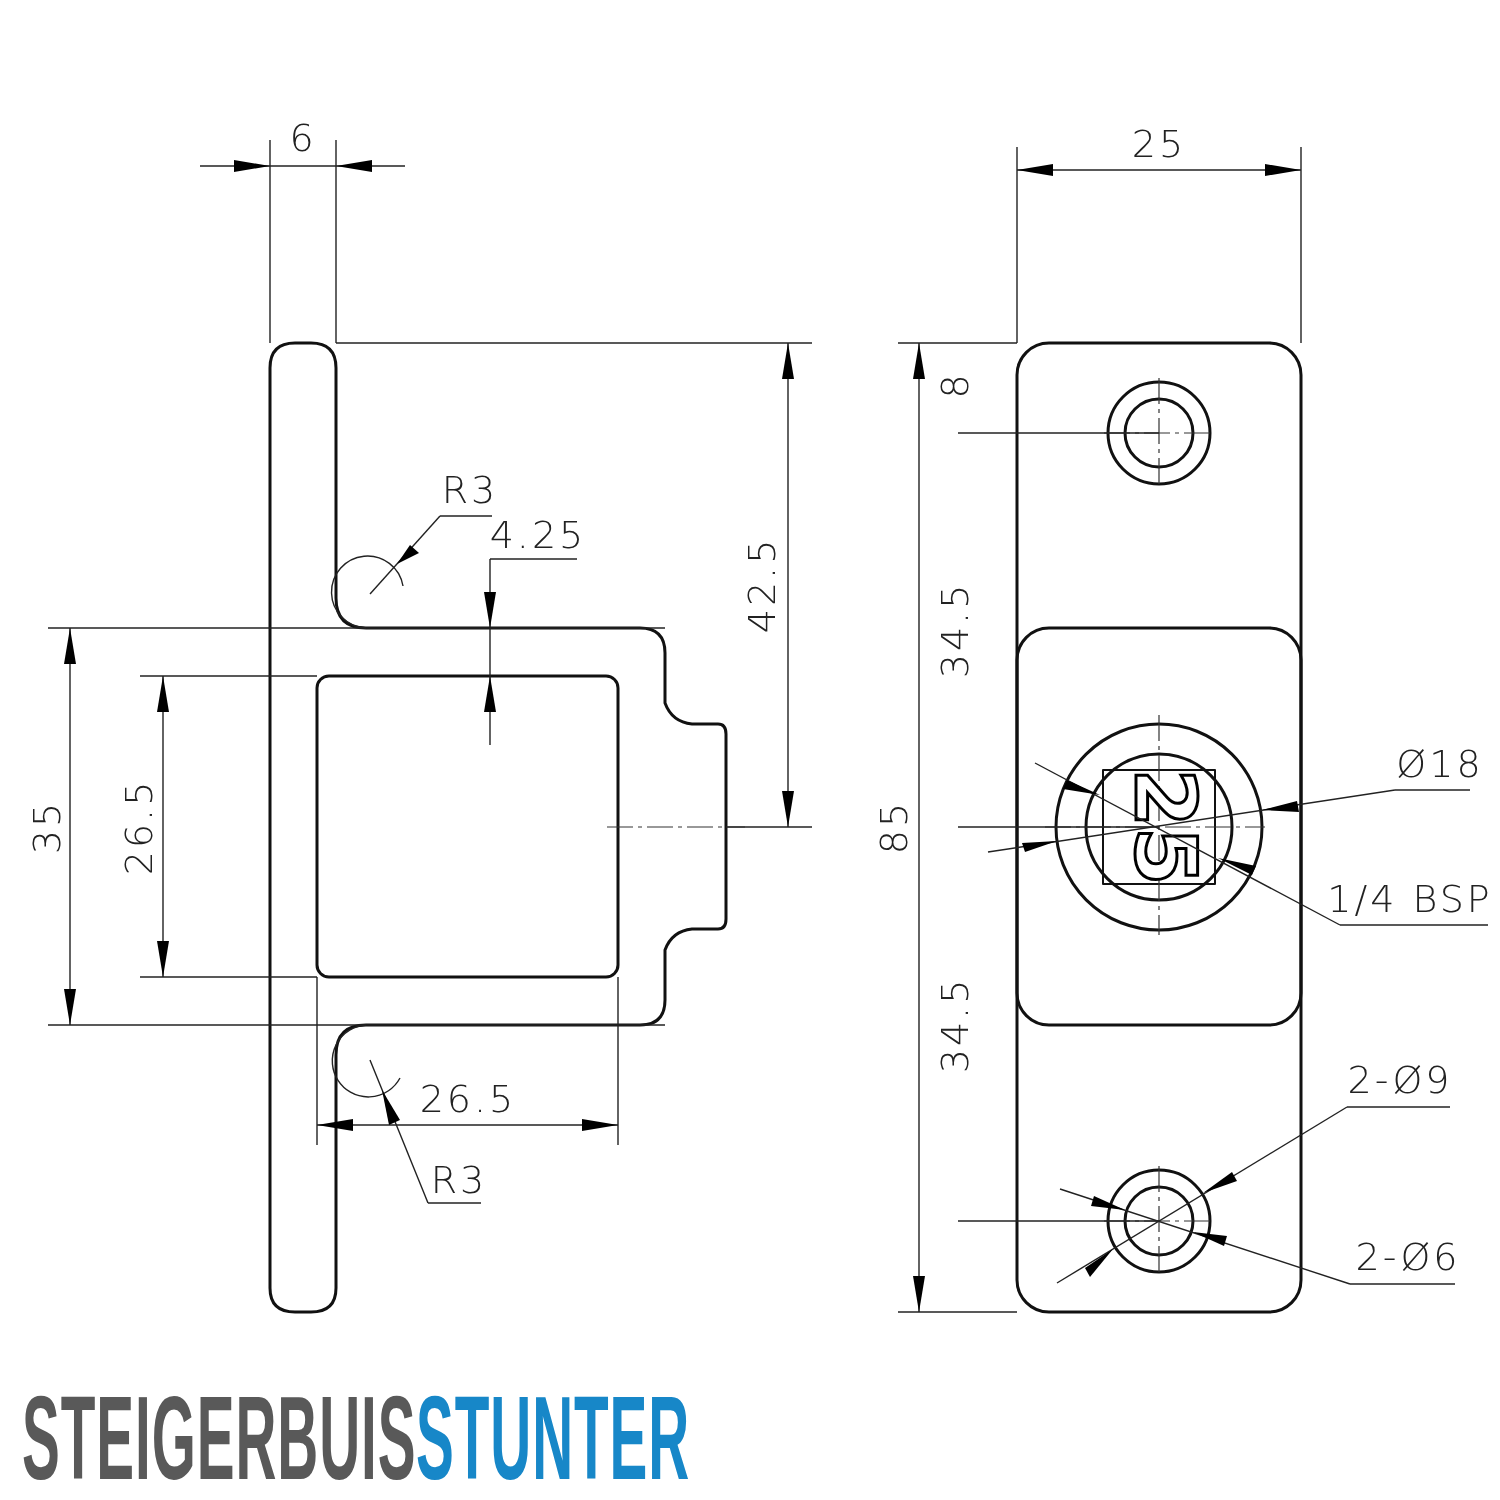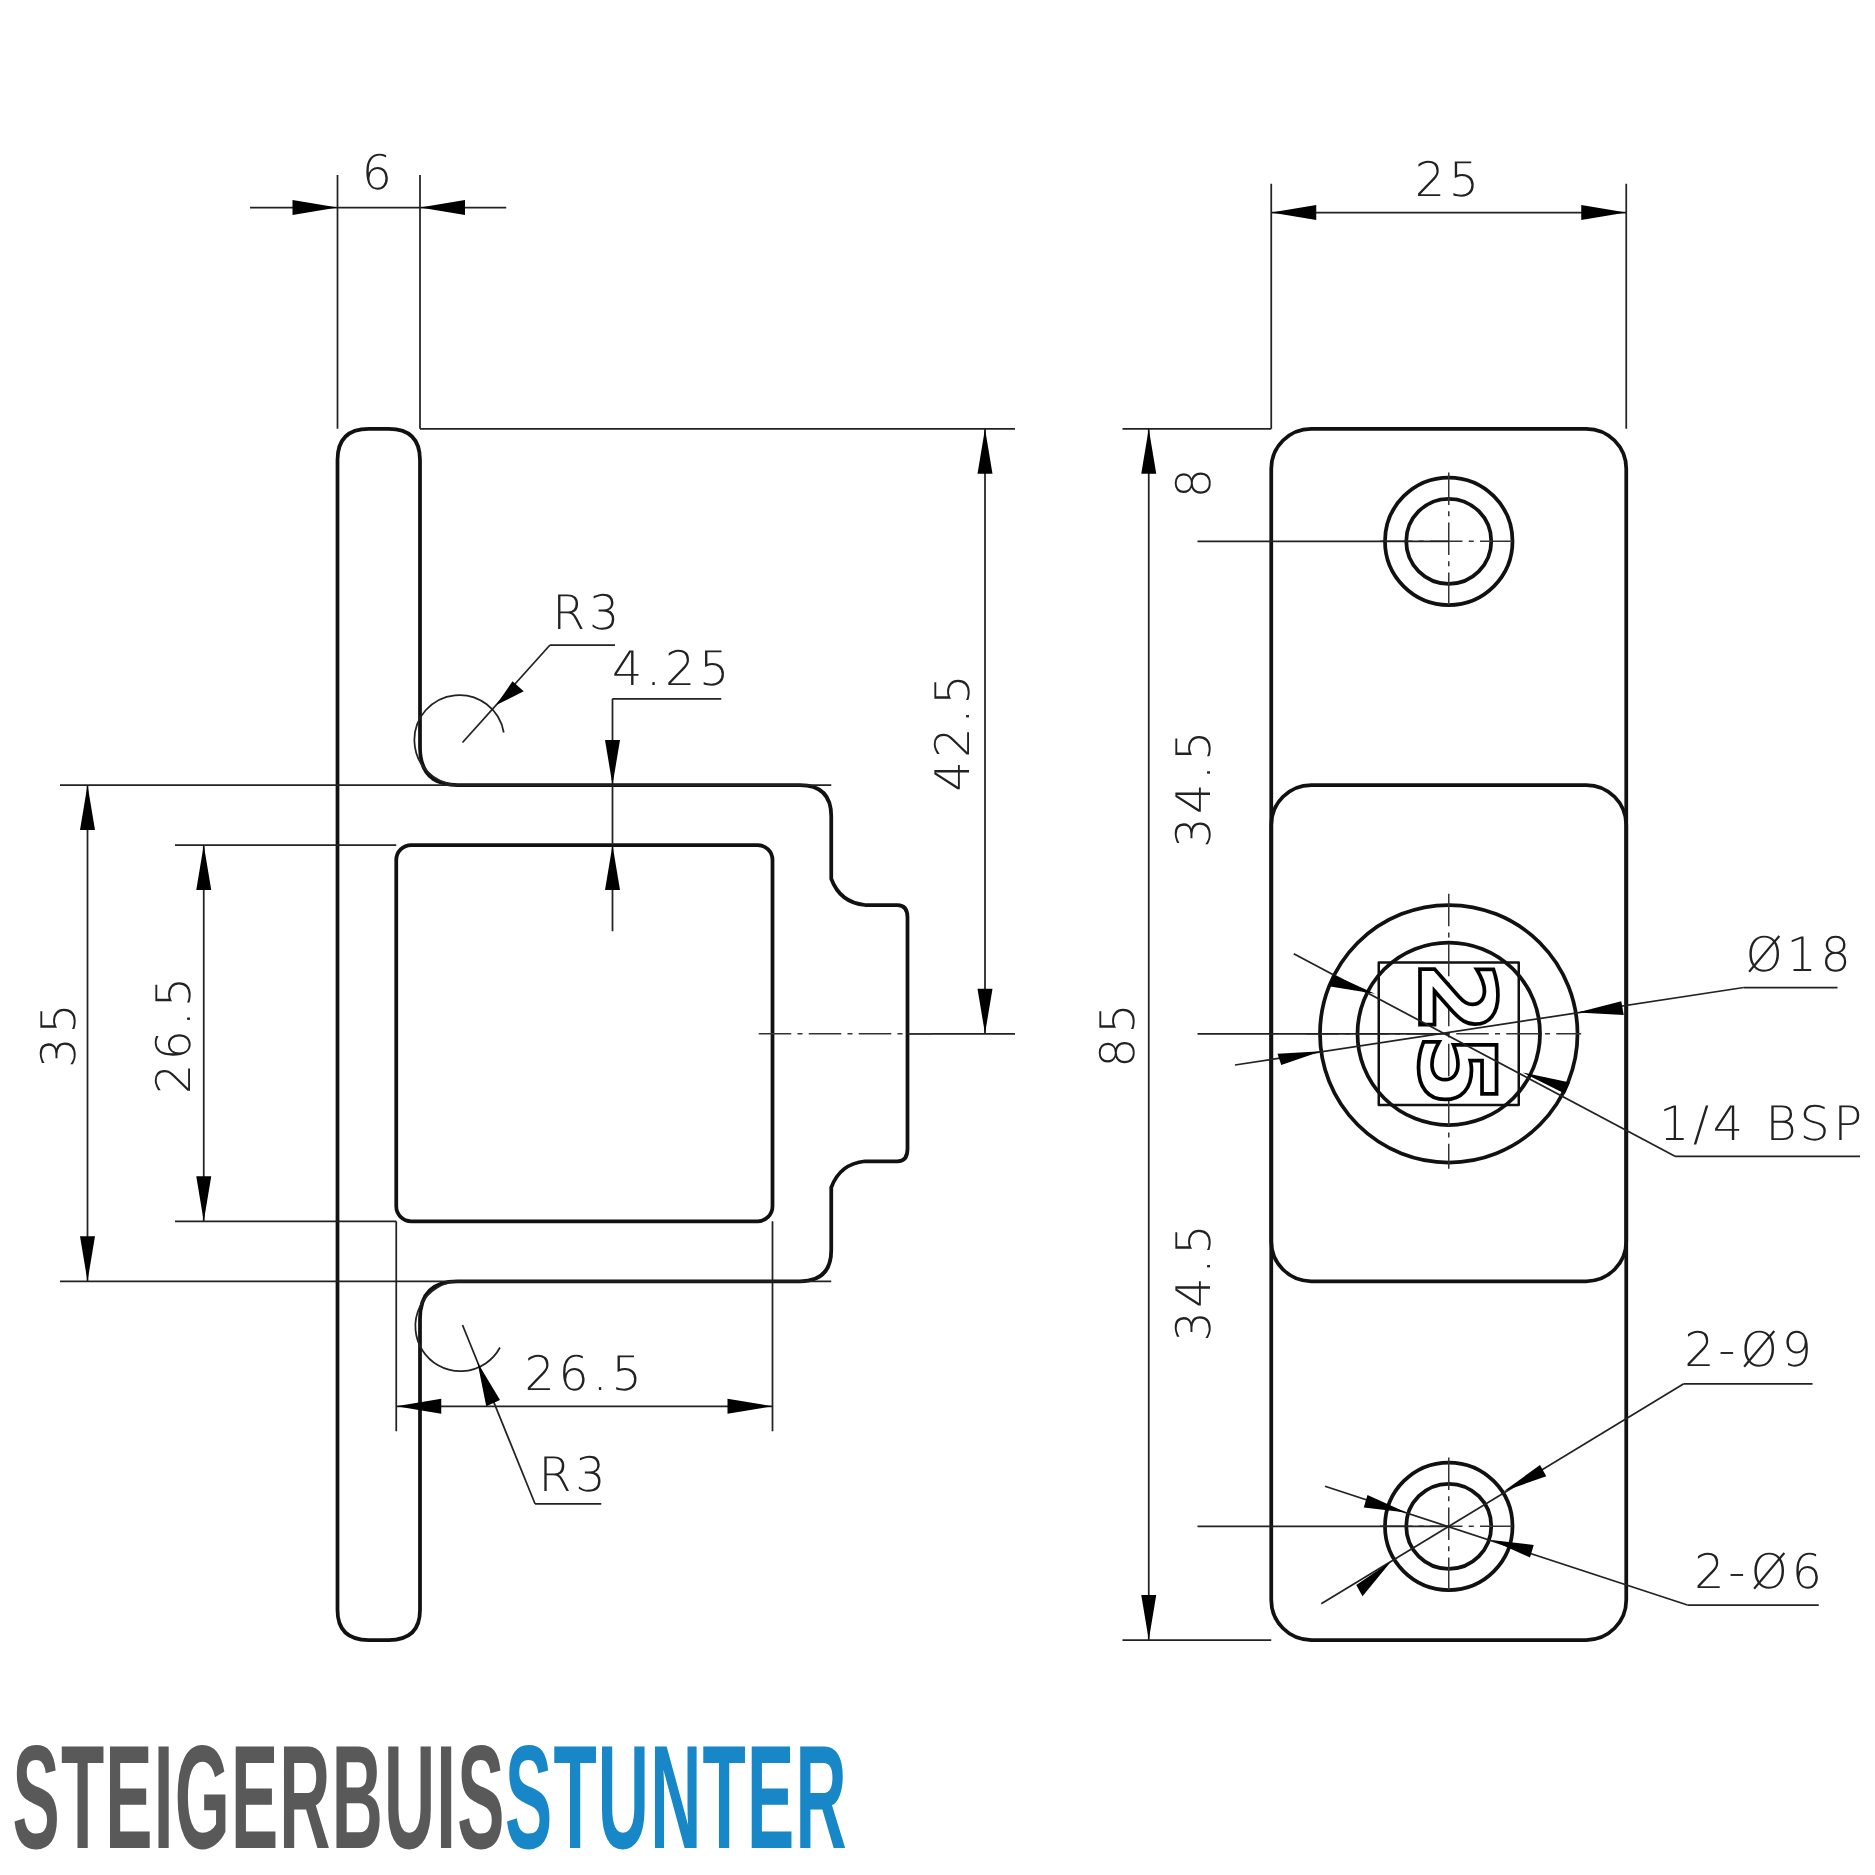--- a/index.html
+++ b/index.html
@@ -3,21 +3,21 @@
 <meta charset="utf-8">
 <style>
   html, body { margin: 0; padding: 0; background: #ffffff; }
   body { width: 1500px; height: 1500px; position: relative; overflow: hidden; font-family: "DejaVu Sans", sans-serif; }
   svg { position: absolute; left: 0; top: 0; }
   .outline { fill: none; stroke: #111; stroke-width: 3; stroke-linejoin: round; }
   .thin { fill: none; stroke: #222; stroke-width: 1.4; }
   .center { fill: none; stroke: #333; stroke-width: 1.2; stroke-dasharray: 26 5 4 5; }
   .arrow { fill: #000; stroke: none; }
   .dim { font-family: "DejaVu Sans", sans-serif; font-size: 38px; font-weight: 200; fill: #222; letter-spacing: 3px; }
-  .logo { position: absolute; left: 10px; top: 1388px; height: 100px; display: flex; align-items: flex-end; }
+  .logo { position: absolute; left: 22px; top: 1388px; height: 100px; display: flex; align-items: flex-end; }
   .logo span { font-family: "Liberation Sans", sans-serif; font-weight: 700; font-size: 118px; line-height: 100px; transform: scaleX(0.48); transform-origin: left bottom; display: inline-block; letter-spacing: 2px; white-space: nowrap; }
   .logo .grey { color: #595959; }
   .logo .blue { color: #1787c8; }
 </style>
 </head>
 <body>
 
 <svg width="1500" height="1500" viewBox="0 0 1500 1500">
 
   <g>

